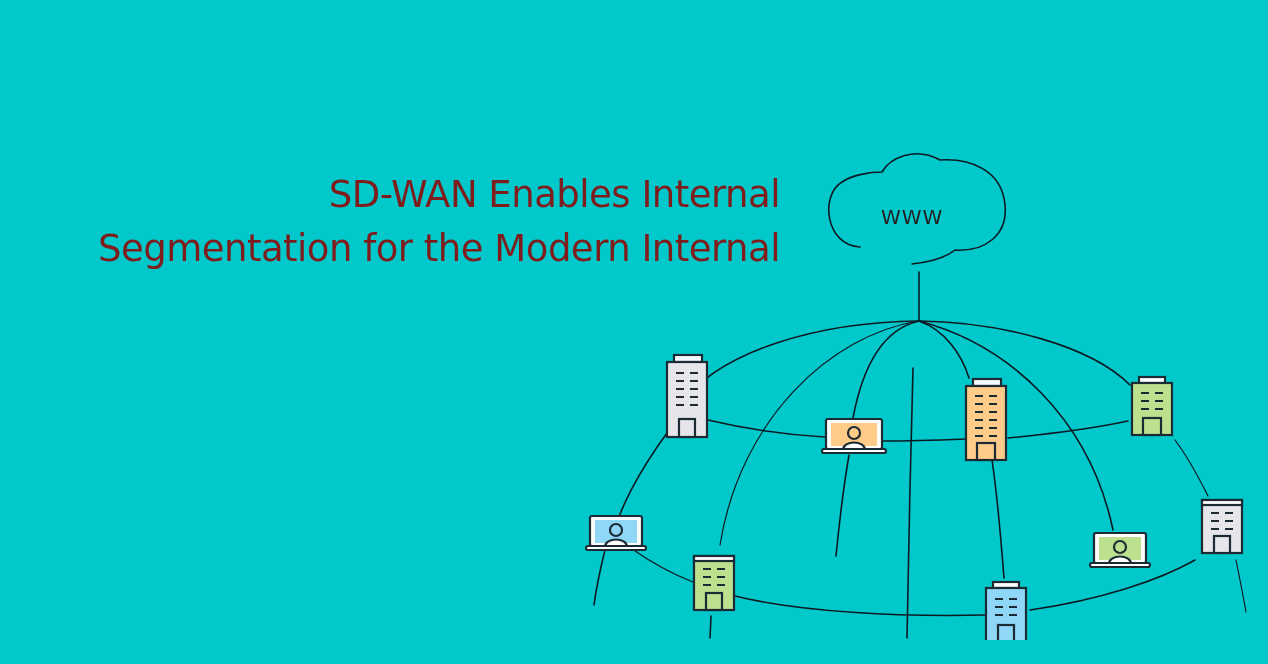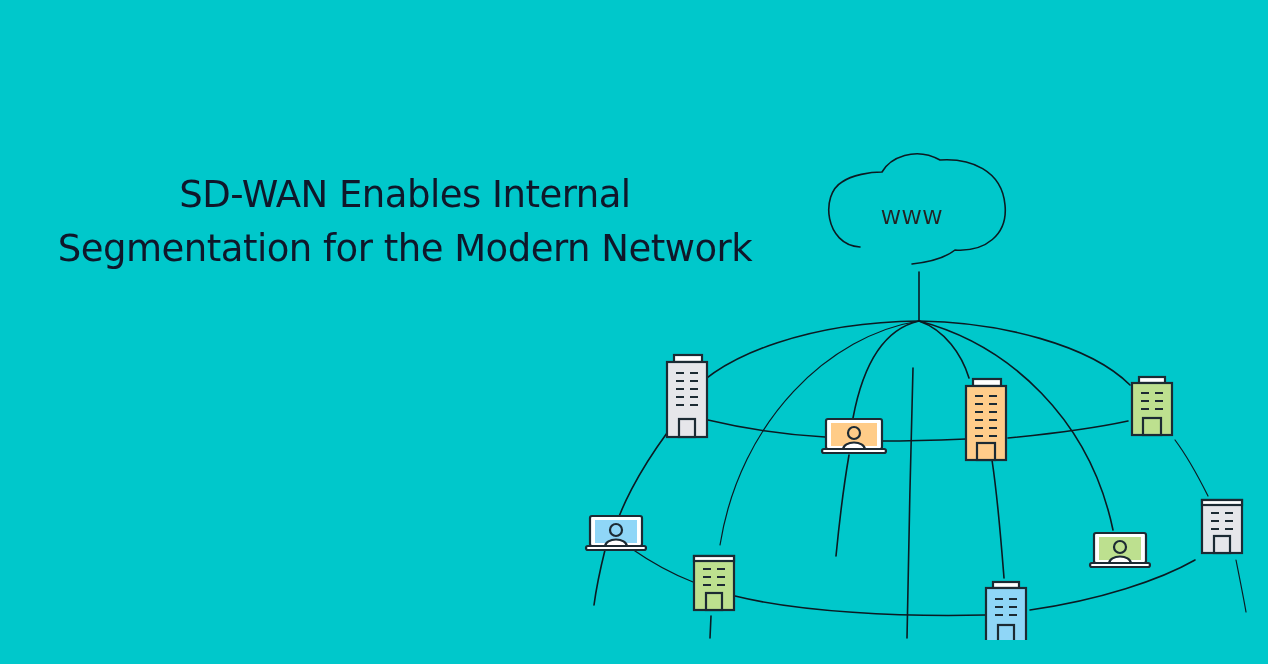--- a/index.html
+++ b/index.html
@@ -6,41 +6,41 @@
     body {
       width: 1268px; height: 664px; overflow: hidden;
       background: #00c8cb;
       position: relative;
       font-family: "Liberation Sans", "DejaVu Sans", sans-serif;
     }
     .title {
       position: absolute;
       left: 30px; top: 168px;
       width: 750px;
-      text-align: center;
-      color: #0f172a;
+      text-align: right;
+      color: #7f1d1d;
       font-family: "DejaVu Sans", "Liberation Sans", sans-serif;
       font-size: 37px;
       line-height: 54px;
       letter-spacing: -0.5px;
       font-weight: normal;
     }
     .title span { display: block; }
     svg.diagram { position: absolute; left: 0; top: 0; }
     .link { fill: none; stroke: #0b1a22; stroke-width: 1.6; stroke-linecap: round; }
     .thin { stroke-width: 1.2; }
     .outline { stroke: #1c2a33; stroke-width: 2.2; }
     .www { font-family: "DejaVu Sans", sans-serif; font-size: 20px; fill: #222; letter-spacing: 1px; }
   </style>
 </head>
 <body>
 
 <div class="title">
   <span>SD-WAN Enables Internal</span>
-  <span>Segmentation for the Modern Network</span>
+  <span>Segmentation for the Modern Internal</span>
 </div>
 
 <svg class="diagram" width="1268" height="664" viewBox="0 0 1268 664">
   <defs>
 
     <g id="bld-tall">
       <rect x="7" y="0" width="28" height="7" fill="#fff" class="outline"></rect>
       <rect x="0" y="7" width="42" height="75" class="outline"></rect>
       <g stroke="#1c2a33" stroke-width="2">
         <line x1="9" y1="17" x2="18" y2="17"></line>

